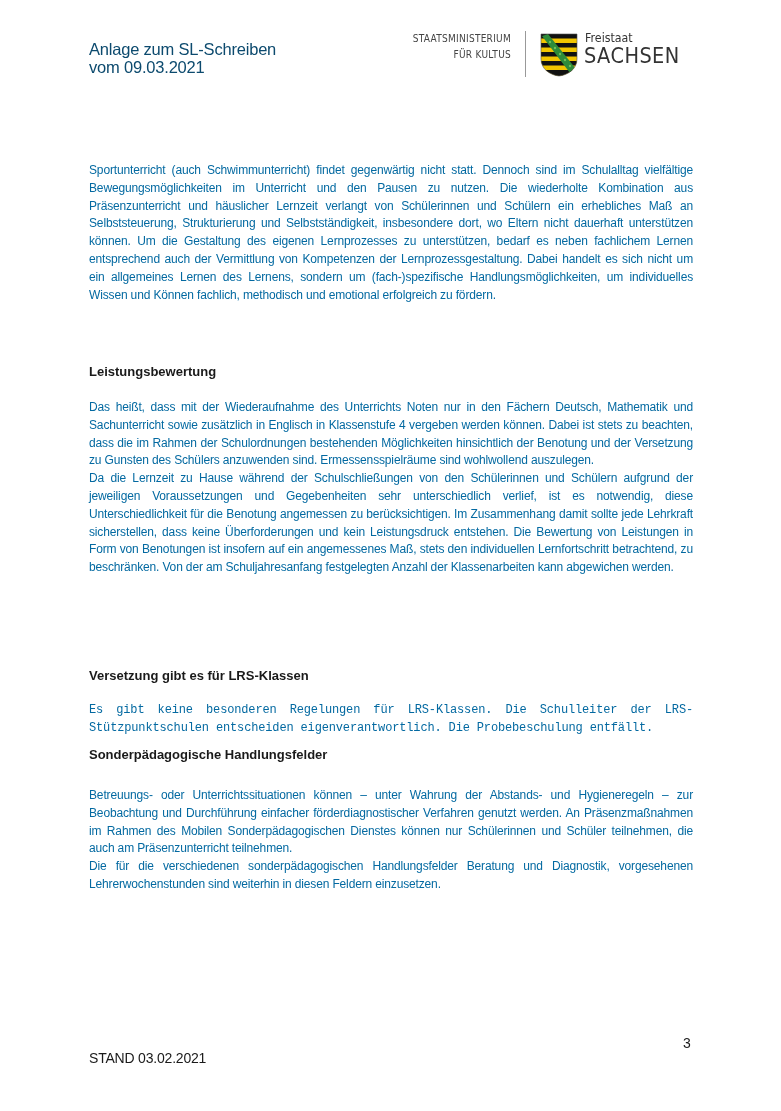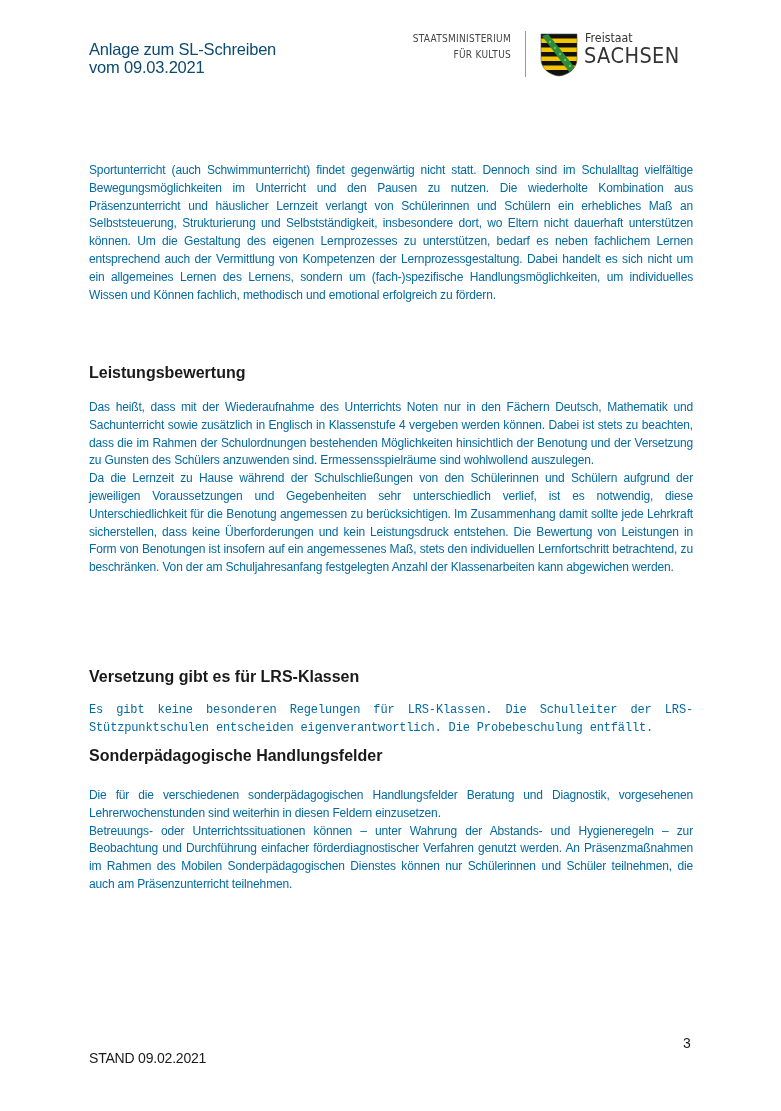--- a/index.html
+++ b/index.html
@@ -14,21 +14,21 @@
   .divider { position: absolute; left: 525px; top: 31px; width: 1px; height: 46px; background: #999; }
   .crest { position: absolute; left: 540px; top: 33px; width: 38px; height: 44px; }
   .freistaat { position: absolute; left: 585px; top: 30px; font-size: 13px; color: #333;
                font-family: "DejaVu Sans", sans-serif; transform: scaleX(0.85); transform-origin: left top; }
   .sachsen { position: absolute; left: 584px; top: 43px; font-size: 22px; color: #333;
              font-family: "DejaVu Sans", sans-serif; letter-spacing: 0.5px;
              transform: scaleX(0.88); transform-origin: left top; }
   .block { position: absolute; left: 89px; width: 604px; font-size: 12px; line-height: 17.8px;
            text-align: justify; color: #0369a1; letter-spacing: -0.15px; }
   .block p { margin: 0; }
-  .heading { position: absolute; left: 89px; font-size: 16px; font-weight: bold; color: #1a1a1a; }
+  .heading { position: absolute; left: 89px; font-size: 13px; font-weight: bold; color: #1a1a1a; }
   .page-num { position: absolute; left: 683px; top: 1035px; font-size: 14px; color: #1a1a1a; }
   .stand { position: absolute; left: 89px; top: 1050px; font-size: 14px; color: #1a1a1a; letter-spacing: -0.2px; }
 </style>
 </head>
 <body>
 
 <div class="red-title">
   <div>Anlage zum SL-Schreiben</div>
   <div>vom 09.03.2021</div>
 </div>
@@ -76,18 +76,18 @@
   <p>Da die Lernzeit zu Hause während der Schulschließungen von den Schülerinnen und Schülern aufgrund der jeweiligen Voraussetzungen und Gegebenheiten sehr unterschiedlich verlief, ist es notwendig, diese Unterschiedlichkeit für die Benotung angemessen zu berücksichtigen. Im Zusammenhang damit sollte jede Lehrkraft sicherstellen, dass keine Überforderungen und kein Leistungsdruck entstehen. Die Bewertung von Leistungen in Form von Benotungen ist insofern auf ein angemessenes Maß, stets den individuellen Lernfortschritt betrachtend, zu beschränken. Von der am Schuljahresanfang festgelegten Anzahl der Klassenarbeiten kann abgewichen werden.</p>
 </div>
 
 <div class="heading" style="top:668px;">Versetzung gibt es für LRS-Klassen</div>
 <div class="block" style="top:702px;font-family:Liberation Mono, monospace;">
   <p>Es gibt keine besonderen Regelungen für LRS-Klassen. Die Schulleiter der LRS-Stützpunkt­schulen entscheiden eigenverantwortlich. Die Probebeschulung entfällt.</p>
 </div>
 
 <div class="heading" style="top:724px;margin-top:23px;">Sonderpädagogische Handlungsfelder</div>
 <div class="block" style="top:787px;">
+  <p>Betreuungs- oder Unterrichtssituationen können – unter Wahrung der Abstands- und Hygie­neregeln – zur Beobachtung und Durchführung einfacher förderdiagnostischer Verfahren ge­nutzt werden. An Präsenzmaßnahmen im Rahmen des Mobilen Sonderpädagogischen Diens­tes können nur Schülerinnen und Schüler teilnehmen, die auch am Präsenzunterricht teilneh­men.</p>
   <p>Die für die verschiedenen sonderpädagogischen Handlungsfelder Beratung und Diagnostik, vorgesehenen Lehrerwochenstunden sind weiterhin in diesen Feldern einzusetzen.</p>
-  <p>Betreuungs- oder Unterrichtssituationen können – unter Wahrung der Abstands- und Hygie­neregeln – zur Beobachtung und Durchführung einfacher förderdiagnostischer Verfahren ge­nutzt werden. An Präsenzmaßnahmen im Rahmen des Mobilen Sonderpädagogischen Diens­tes können nur Schülerinnen und Schüler teilnehmen, die auch am Präsenzunterricht teilneh­men.</p>
 </div>
 
 <div class="page-num">3</div>
-<div class="stand">STAND 09.02.2021</div>
+<div class="stand">STAND 03.02.2021</div>
 
 </body></html>

